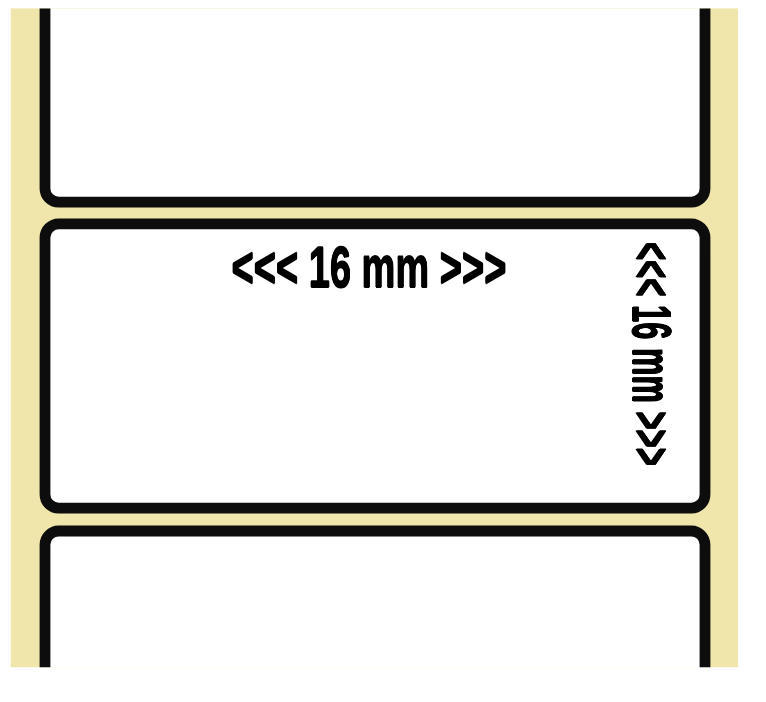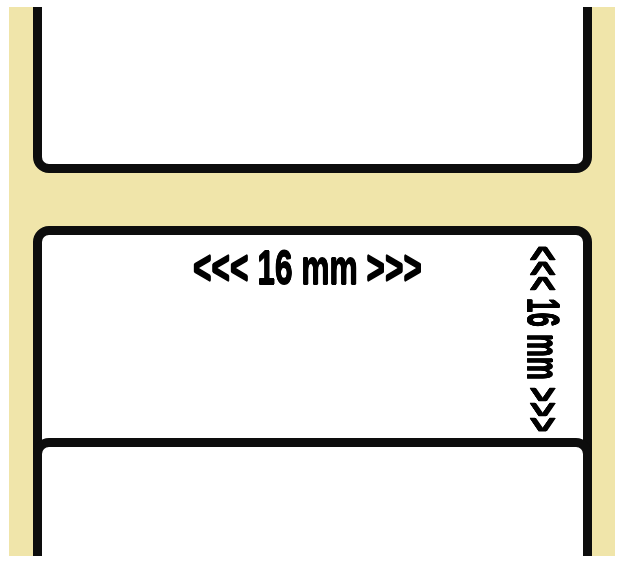--- a/index.html
+++ b/index.html
@@ -16,21 +16,21 @@
     position:absolute;left:9px;top:7px;width:606px;height:549px;
     background:#f0e5aa;overflow:hidden;
   }
   
   .label{
     position:absolute;left:24px;width:541px;      
     background:#ffffff;border:9px solid #0d0d0d;border-radius:16px;
     box-sizing:content-box;
   }
   .label.top{top:-46px;height:194px;}             
-  .label.middle{top:175px;height:228px;margin-top:44px;}          
+  .label.middle{top:175px;height:228px;}          
   .label.bottom{top:431px;height:160px;}          
 
   
   .h-ruler{
     position:absolute;left:0;right:0;top:9px;
     display:flex;justify-content:center;padding-right:11px;
   }
   .h-ruler span{
     display:block;white-space:nowrap;line-height:1;
     font-size:48px;font-weight:bold;color:#000;

